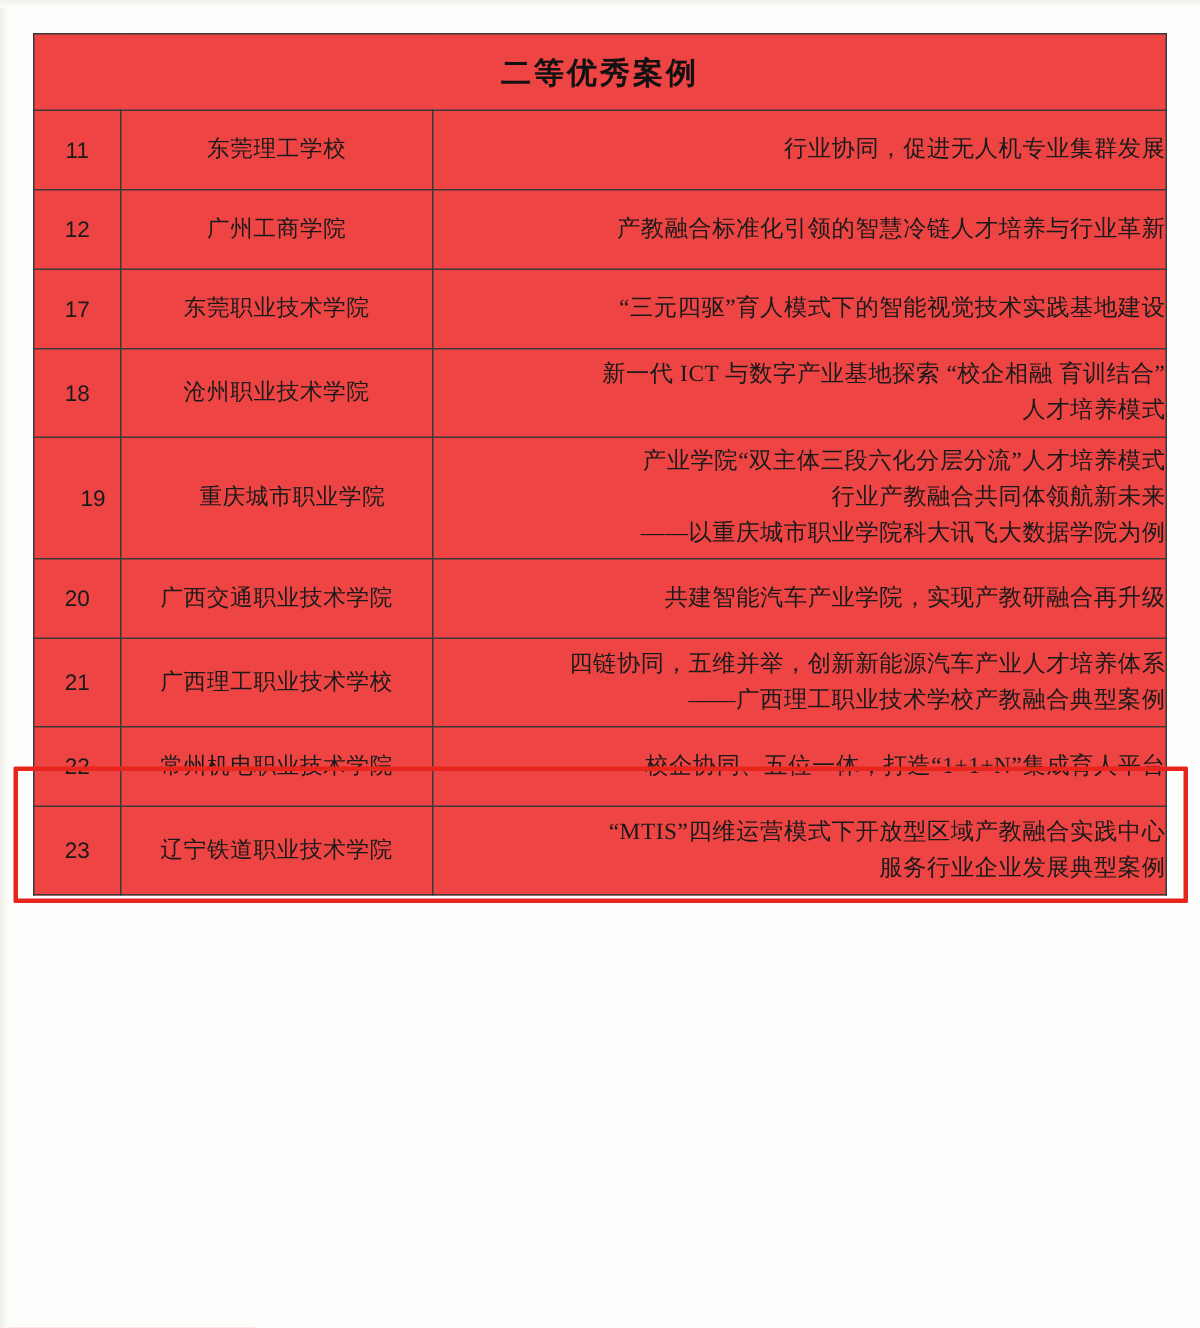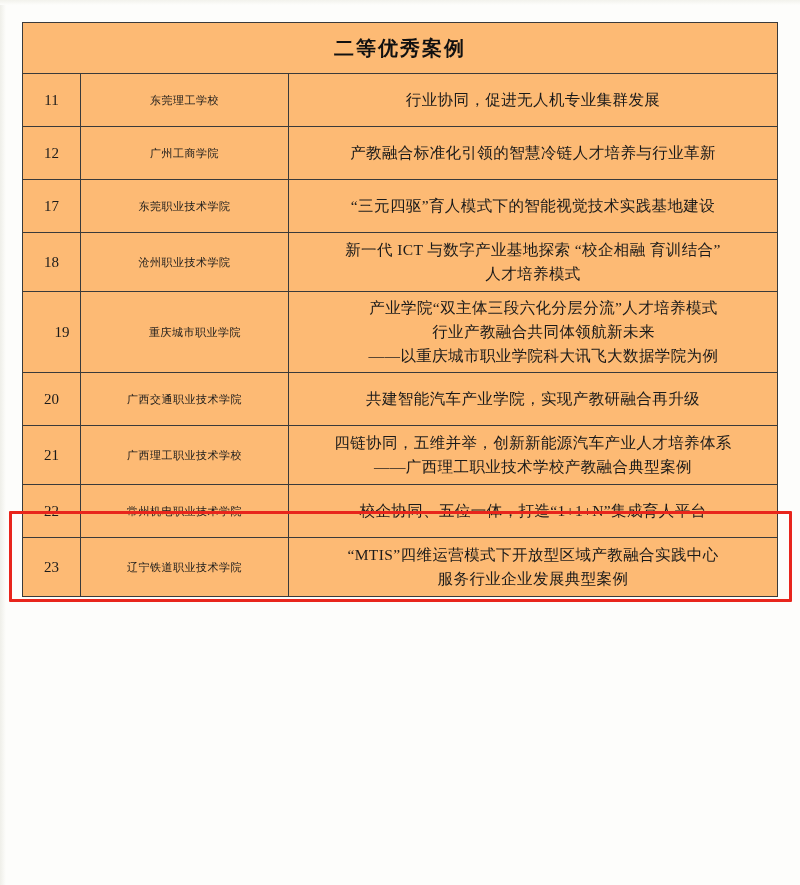--- a/index.html
+++ b/index.html
@@ -23,21 +23,21 @@
   .table-wrap {
     position: absolute;
     left: 22px;
     top: 22px;
     width: 756px;
   }
   table.doc-table {
     width: 100%;
     border-collapse: collapse;
     table-layout: fixed;
-    background: #fdba74;
+    background: #ef4444;
   }
   table.doc-table td,
   table.doc-table th {
     border: 1px solid #3a3a3a;
     padding: 0;
     vertical-align: middle;
     text-align: center;
   }
   .title-cell {
     height: 50px;
@@ -46,35 +46,35 @@
     letter-spacing: 2px;
     color: #111;
   }
   .col-idx { width: 58px; }
   .col-org { width: 208px; }
   .col-name { width: auto; }
 
   .cell-idx {
     font-size: 15px;
     color: #1a1a1a;
-    font-family: Liberation Serif, serif;
+    font-family: Liberation Sans, sans-serif;
   }
   .cell-org {
-    font-size: 11px;
+    font-size: 15px;
     line-height: 1.5;
     padding: 6px 4px;
     letter-spacing: 0.5px;
   }
   .cell-name {
     font-size: 15.5px;
     line-height: 1.55;
     padding: 7px 10px;
     letter-spacing: 0.4px;
   }
-  .cell-name .ln { display: block; white-space: nowrap; }
+  .cell-name .ln { display: block; white-space: nowrap; text-align: right; }
   .cell-org .ln { display: block; white-space: nowrap; }
 
   tr.row-1line td { height: 52px; }
   tr.row-2line td { height: 58px; }
   tr.row-3line td { height: 80px; padding-left: 21px; }
 
   
   tr.highlight td {
     position: relative;
   }

